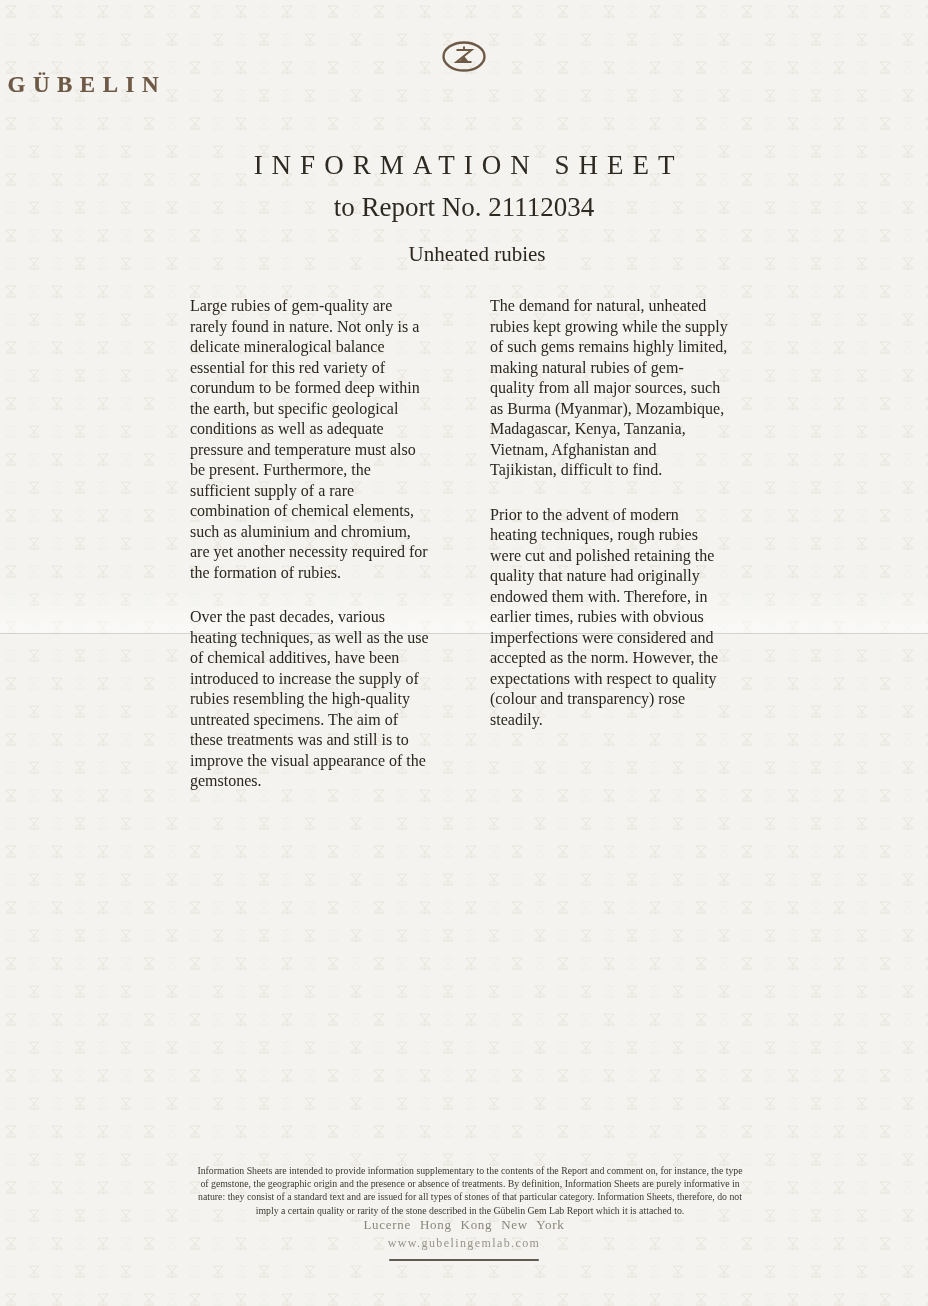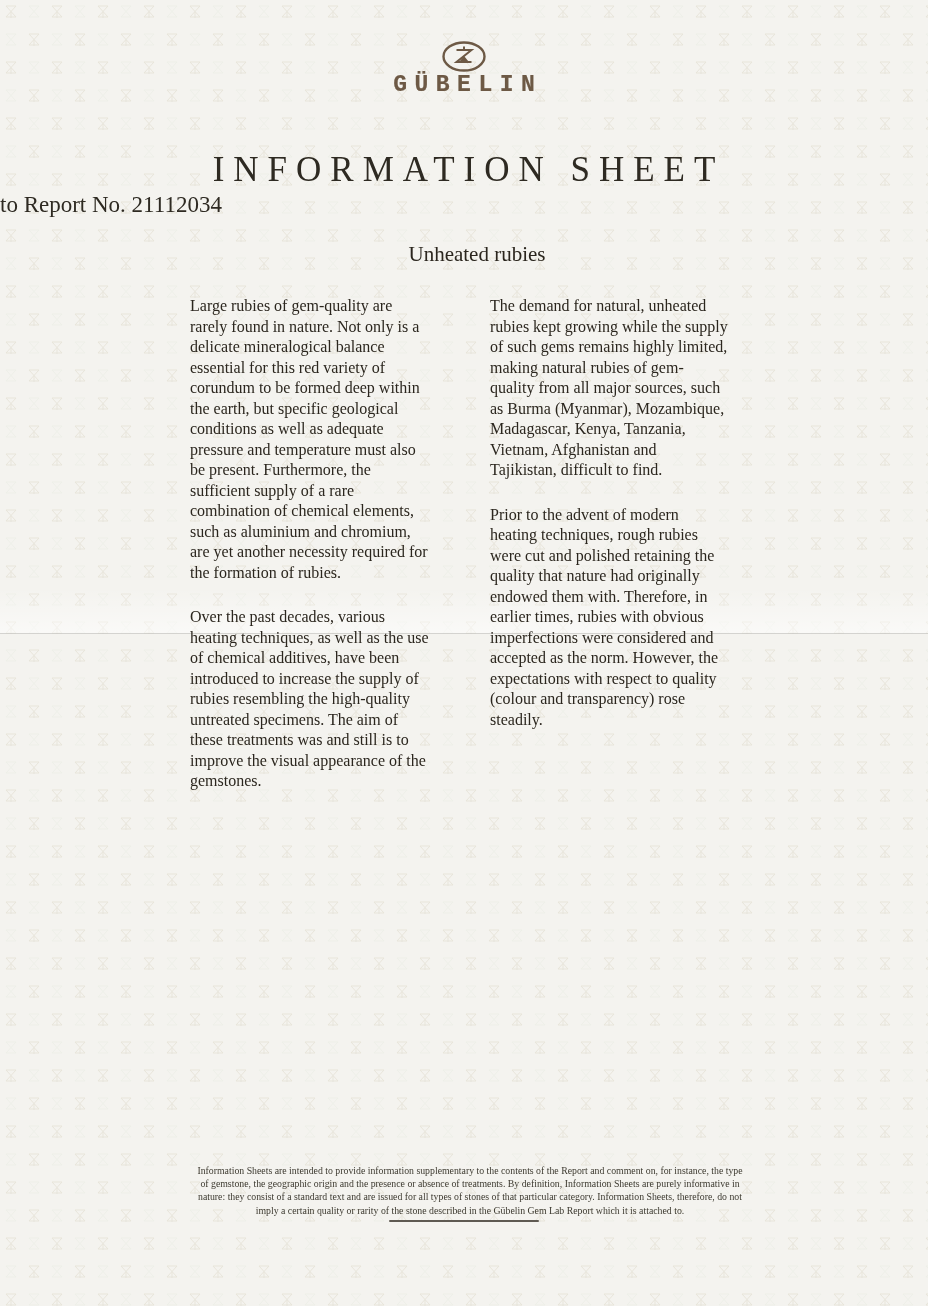--- a/index.html
+++ b/index.html
@@ -36,41 +36,41 @@
     z-index: 1;
   }
   .layer { position: absolute; z-index: 2; }
 
   .brand-emblem {
     left: 0; right: 0; top: 40px;
     text-align: center;
   }
   .brand-name {
     left: 0; right: 0; top: 72px;
-    text-align: center;
-    font-family: Liberation Mono, monospace;
+    text-align: left;
+    font-family: Liberation Serif, serif;
     font-size: 23px;
     letter-spacing: 7.5px;
     text-indent: 7.5px;
     color: #6d5945;
     font-weight: bold;
     -webkit-text-stroke: 0.2px #6d5945;
   }
   .page-title {
     left: 0; right: 0; top: 150px;
     text-align: center;
-    font-size: 35px;
+    font-size: 27px;
     letter-spacing: 9px;
     text-indent: 9px;
     color: #2e2a22;
   }
   .report-subtitle {
     left: 0; right: 0; top: 192px;
-    text-align: left;
-    font-size: 23px;
+    text-align: center;
+    font-size: 27px;
     color: #2e2a22;
   }
   .section-heading {
     left: 0; right: 0; top: 242px;
     text-align: center;
     font-size: 21px;
     color: #2b261e;
     margin-left: 26px;
   }
   .columns {
@@ -215,14 +215,16 @@
 steadily.</p>
   </div>
 </div>
 
 <div class="layer disclaimer">Information Sheets are intended to provide information supplementary to the contents of the Report and comment on, for instance, the type
 of gemstone, the geographic origin and the presence or absence of treatments. By definition, Information Sheets are purely informative in
 nature: they consist of a standard text and are issued for all types of stones of that particular category. Information Sheets, therefore, do not
 imply a certain quality or rarity of the stone described in the Gübelin Gem Lab Report which it is attached to.</div>
 
 <div class="layer footer">
+  <div class="footer-locations">Lucerne  Hong Kong  New York</div>
+  <div class="footer-website">www.gubelingemlab.com</div>
   <div class="footer-divider"></div>
 </div>
 
 </body></html>

